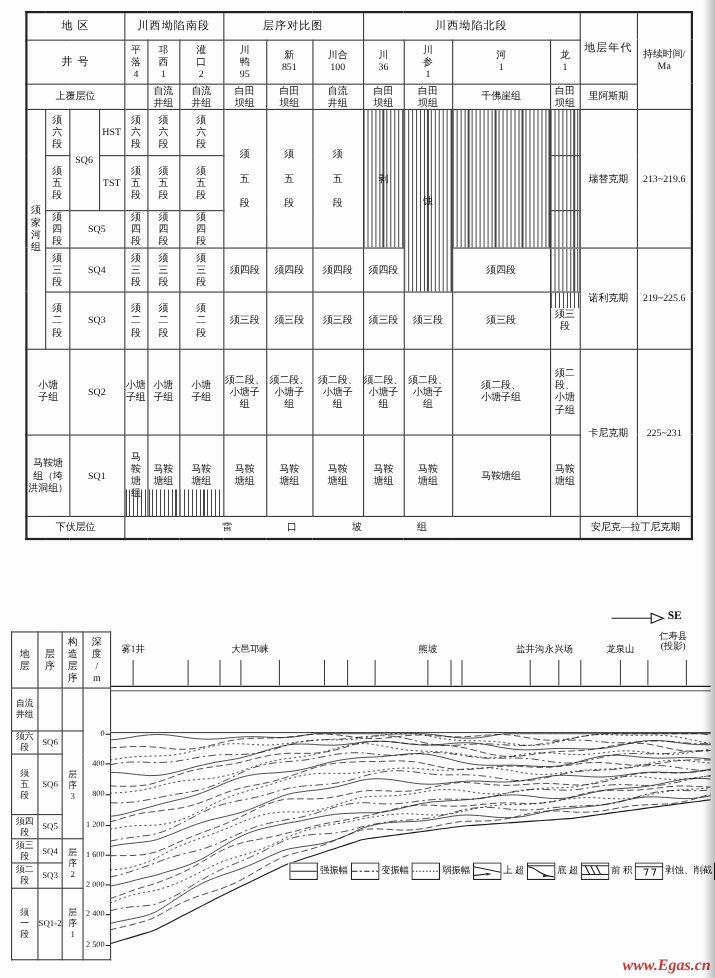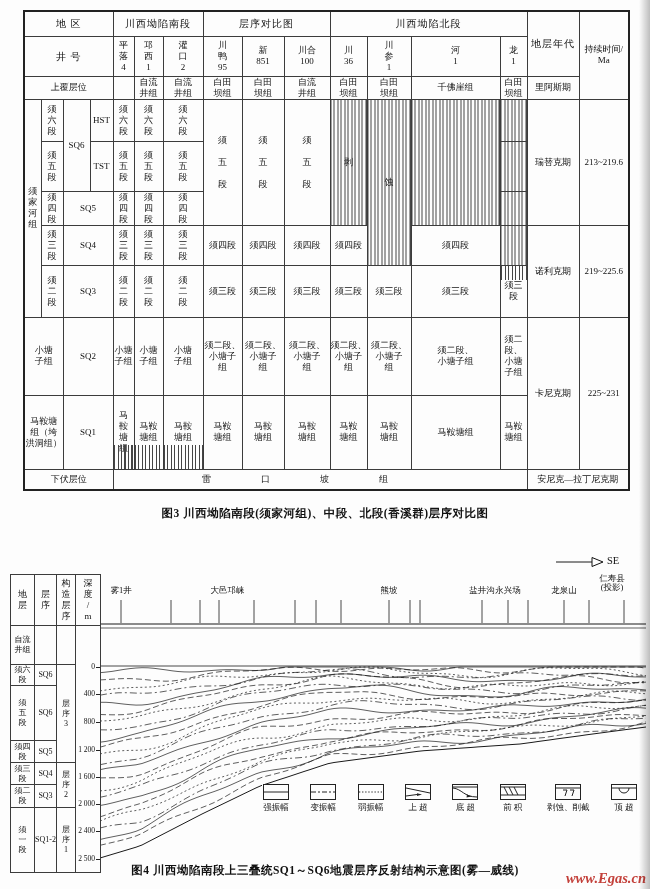--- a/index.html
+++ b/index.html
@@ -40,24 +40,24 @@
   .f4 .fh{font-size:9px;line-height:11px}
   .sq1{font-size:7px;line-height:8px;white-space:nowrap}
   .tall{line-height:15px}
   .dcell{position:relative}
   .dtick{position:absolute;right:0;display:flex;align-items:center;gap:1px}
   .dtick i{font-style:normal;font-size:7.5px;line-height:8px;white-space:nowrap}
   .dtick b{display:block;width:4px;height:1px;background:#222}
 
   .loc{position:absolute;top:586px;font-size:8.5px;line-height:9px;transform:translateX(-50%);
        text-align:center;white-space:pre-line}
-  .se-label{position:absolute;left:607px;top:555px;font-size:10.5px;font-weight:normal}
+  .se-label{position:absolute;left:607px;top:555px;font-size:10.5px;font-weight:bold}
 
   .lg{position:absolute;left:262px;top:784px;width:376px;display:flex;justify-content:space-between}
-  .lgi{display:flex;flex-direction:column;align-items:center;gap:2px;font-size:8.5px;
+  .lgi{display:flex;align-items:center;gap:2px;font-size:8.5px;
        white-space:nowrap;background:#fdfdfd;padding:0 1px}
   .lgi svg{display:block}
 
   .watermark{position:absolute;right:4px;bottom:2px;color:#c3403a;font-style:italic;
              font-weight:bold;font-size:14.5px}
   .edge{position:absolute;top:0;right:0;width:11px;height:100%;
         background:linear-gradient(90deg,rgba(0,0,0,0),rgba(0,0,0,.25))}
   #seis{position:absolute;left:0;top:0;pointer-events:none}
 </style>
 </head>
@@ -373,21 +373,20 @@
 塘组</td>
     </tr>
     <tr class="r21">
       <td colspan="4">下伏层位</td>
       <td colspan="10" class="lk">雷口坡组</td>
       <td colspan="2">安尼克—拉丁尼克期</td>
     </tr>
   </tbody>
     </table>
 
-  <div class="caption" style="top:506px">图3  川西坳陷南段(须家河组)、中段、北段(香溪群)层序对比图</div>
 
   <table class="f4">
     <colgroup>
         <col style="width:24px">
         <col style="width:22px">
         <col style="width:19px">
         <col style="width:25px">
       </colgroup>
     <tbody>
         <tr style="height:51px">
@@ -550,16 +549,15 @@
           <g fill="none" stroke="#222">
             <rect x="0.5" y="0.5" width="25" height="15"></rect>
             <path d="M1,4 L25,4"></path>
             <path d="M8,4 A5,5 0 0 0 18,4"></path>
           </g>
         </svg>
       <span>顶 超</span>
     </div>
   </div>
 
-  <div class="caption" style="top:863px">图4  川西坳陷南段上三叠统SQ1～SQ6地震层序反射结构示意图(雾—威线)</div>
   <div class="watermark">www.Egas.cn</div>
   <div class="edge"></div>
 </div>
 
 </body></html>

